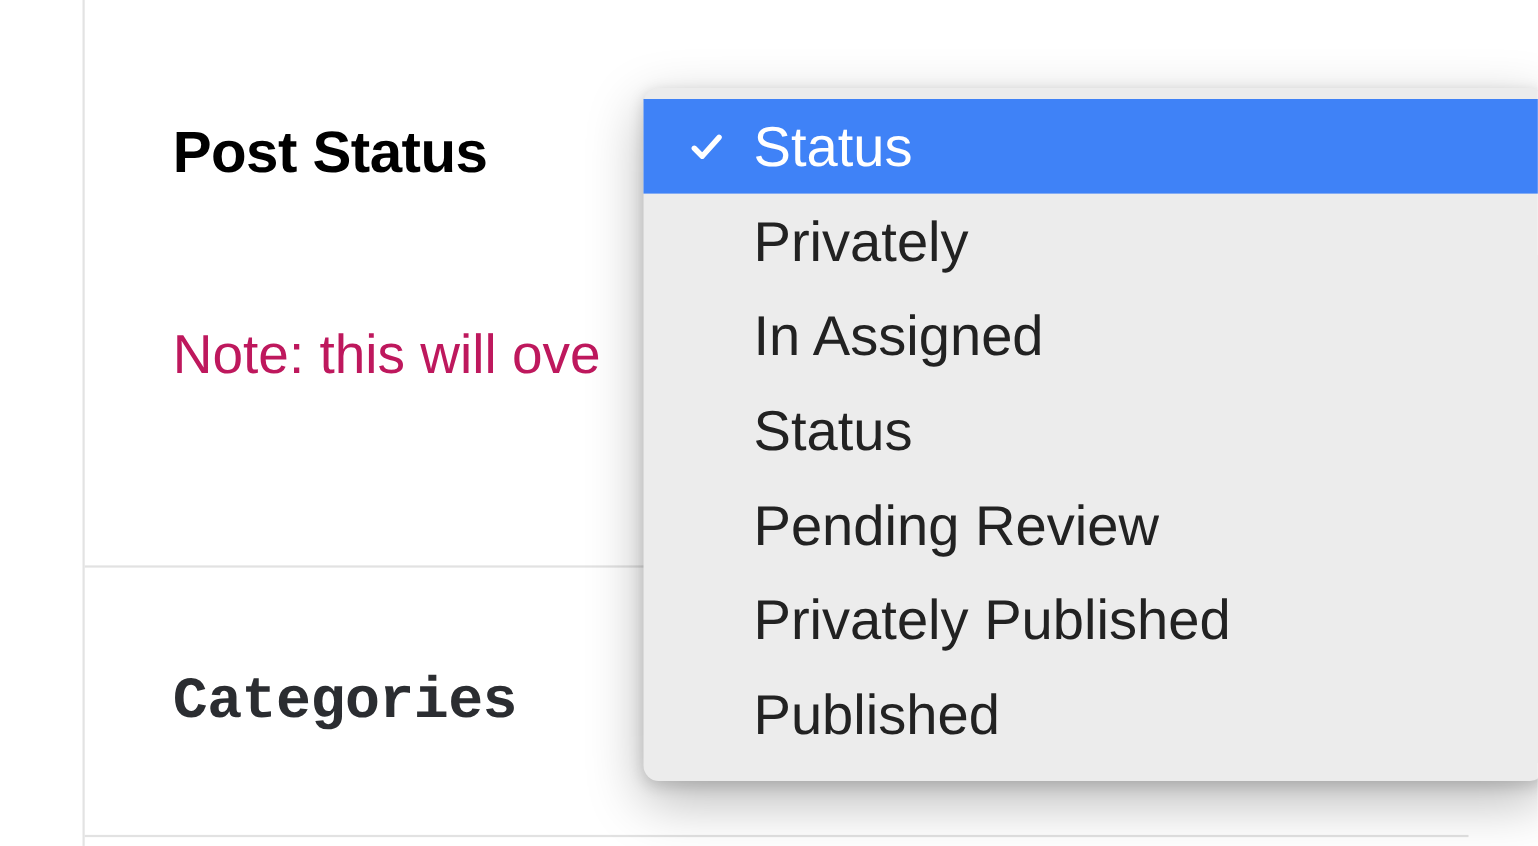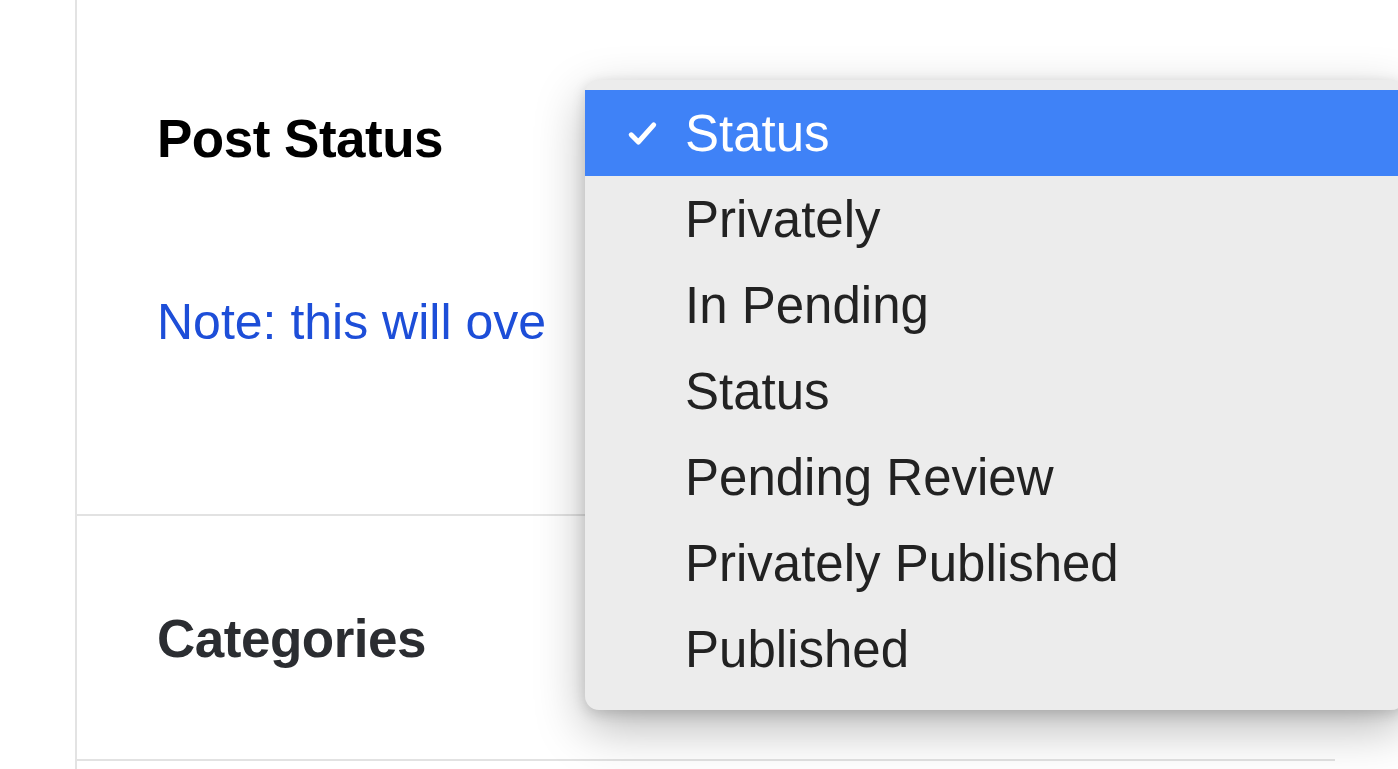--- a/index.html
+++ b/index.html
@@ -44,32 +44,33 @@
       font-weight: 700;
       color: #000000;
       letter-spacing: -0.5px;
     }
     .note-text {
       position: absolute;
       top: 280px;
       left: 80px;
       font-size: 50px;
       font-weight: 400;
-      color: #1d4ed8;
+      color: #be185d;
       line-height: 1.7;
       max-width: 520px;
     }
     .label-categories {
       position: absolute;
       top: 92px;
       left: 80px;
       font-size: 53px;
       font-weight: 700;
       color: #2b2d31;
       letter-spacing: -0.5px;
+      font-family: Liberation Mono, monospace;
     }
     .dropdown {
       position: absolute;
       left: 585px;
       top: 80px;
       width: 820px;
       background: #ececec;
       border-radius: 14px;
       box-shadow: 0 18px 50px rgba(0,0,0,0.28), 0 4px 14px rgba(0,0,0,0.15);
       padding: 10px 0 18px 0;
@@ -139,21 +140,21 @@
         </svg>
     </span>
     <span>Status</span>
   </div>
 
   <div class="dropdown-item">
     <span>Privately</span>
   </div>
 
   <div class="dropdown-item">
-    <span>In Pending</span>
+    <span>In Assigned</span>
   </div>
 
   <div class="dropdown-item">
     <span>Status</span>
   </div>
 
   <div class="dropdown-item">
     <span>Pending Review</span>
   </div>
 

